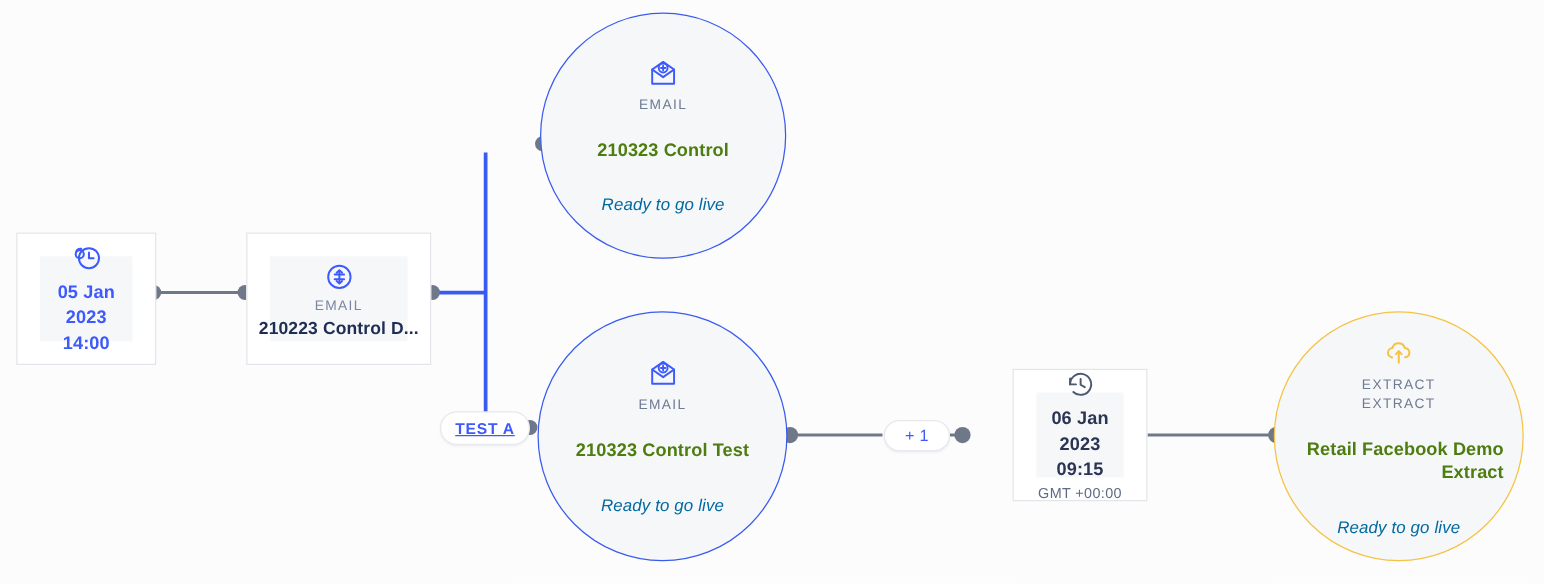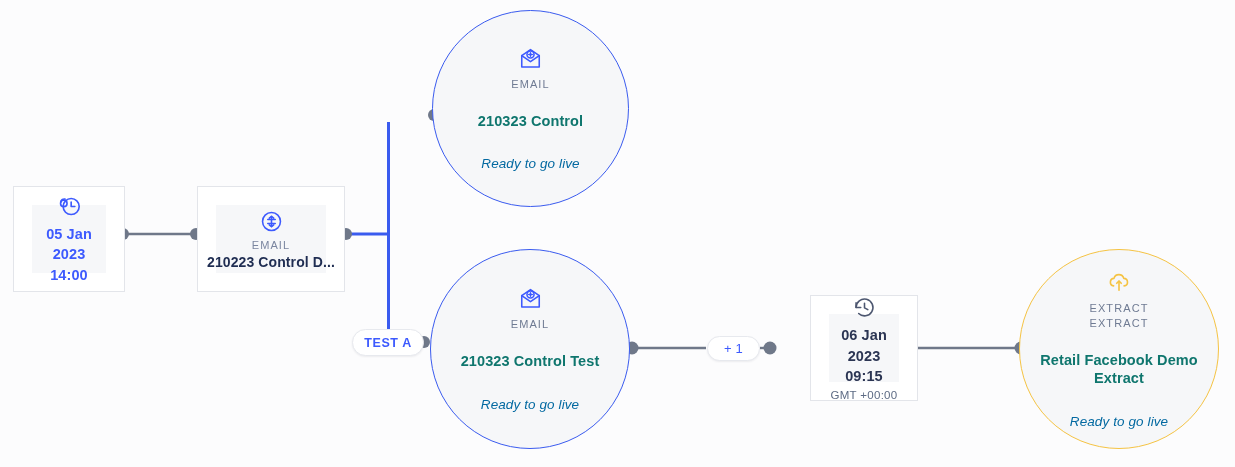--- a/index.html
+++ b/index.html
@@ -91,34 +91,34 @@
     box-sizing: border-box;
     border-radius: 50%;
     background: #f6f7f9;
     display: flex;
     flex-direction: column;
     align-items: center;
     justify-content: center;
     text-align: center;
   }
   .circle-node.blue   { border: 1.6px solid #3a5bef; }
-  .circle-node.amber  { border: 1.6px solid #f5c343; }
+  .circle-node.amber  { border: 1.6px solid #f5c343; text-align: right; }
 
   .circle-icon { line-height: 0; margin-bottom: 6px; }
   .circle-kind {
     font-size: 11px;
     color: #6f7b93;
     letter-spacing: 1.1px;
     line-height: 1.35;
     margin-bottom: 20px;
   }
   .circle-title {
     font-size: 14.5px;
     font-weight: 700;
-    color: #0f766e;
+    color: #4d7c0f;
     line-height: 1.3;
     letter-spacing: .1px;
     max-width: 168px;
   }
   .circle-status {
     font-size: 13.5px;
     font-style: italic;
     color: #0369a1;
     margin-top: 26px;
     letter-spacing: .1px;
@@ -212,21 +212,21 @@
         <path d="M3.6 9.2 L12 15.1 L20.4 9.2"></path>
         <circle cx="12" cy="8.1" r="3.4" fill="#ffffff"></circle>
         <path d="M12 6.4 V9.8 M10.3 8.1 H13.7"></path>
       </svg>
     </span>
     <div class="circle-kind">EMAIL</div>
     <div class="circle-title">210323 Control</div>
     <div class="circle-status">Ready to go live</div>
   </div>
 
-  <div class="pill" style="left:352px; top:329px; width:72px; height:27px;">
+  <div class="pill" style="left:352px; top:329px; width:72px; height:27px;text-decoration:underline;">
     <span>TEST A</span>
   </div>
 
   <div class="circle-node blue" style="left:430px; top:249px; width:200px; height:200px;">
     <span class="circle-icon">
       <svg width="25" height="25" viewBox="0 0 24 24" fill="none" stroke="#3d5afe" stroke-width="1.5" stroke-linecap="round" stroke-linejoin="round">
         <path d="M3.6 9.2 L12 3.4 L20.4 9.2 V20.1 H3.6 Z"></path>
         <path d="M3.6 9.2 L12 15.1 L20.4 9.2"></path>
         <circle cx="12" cy="8.1" r="3.4" fill="#ffffff"></circle>
         <path d="M12 6.4 V9.8 M10.3 8.1 H13.7"></path>

